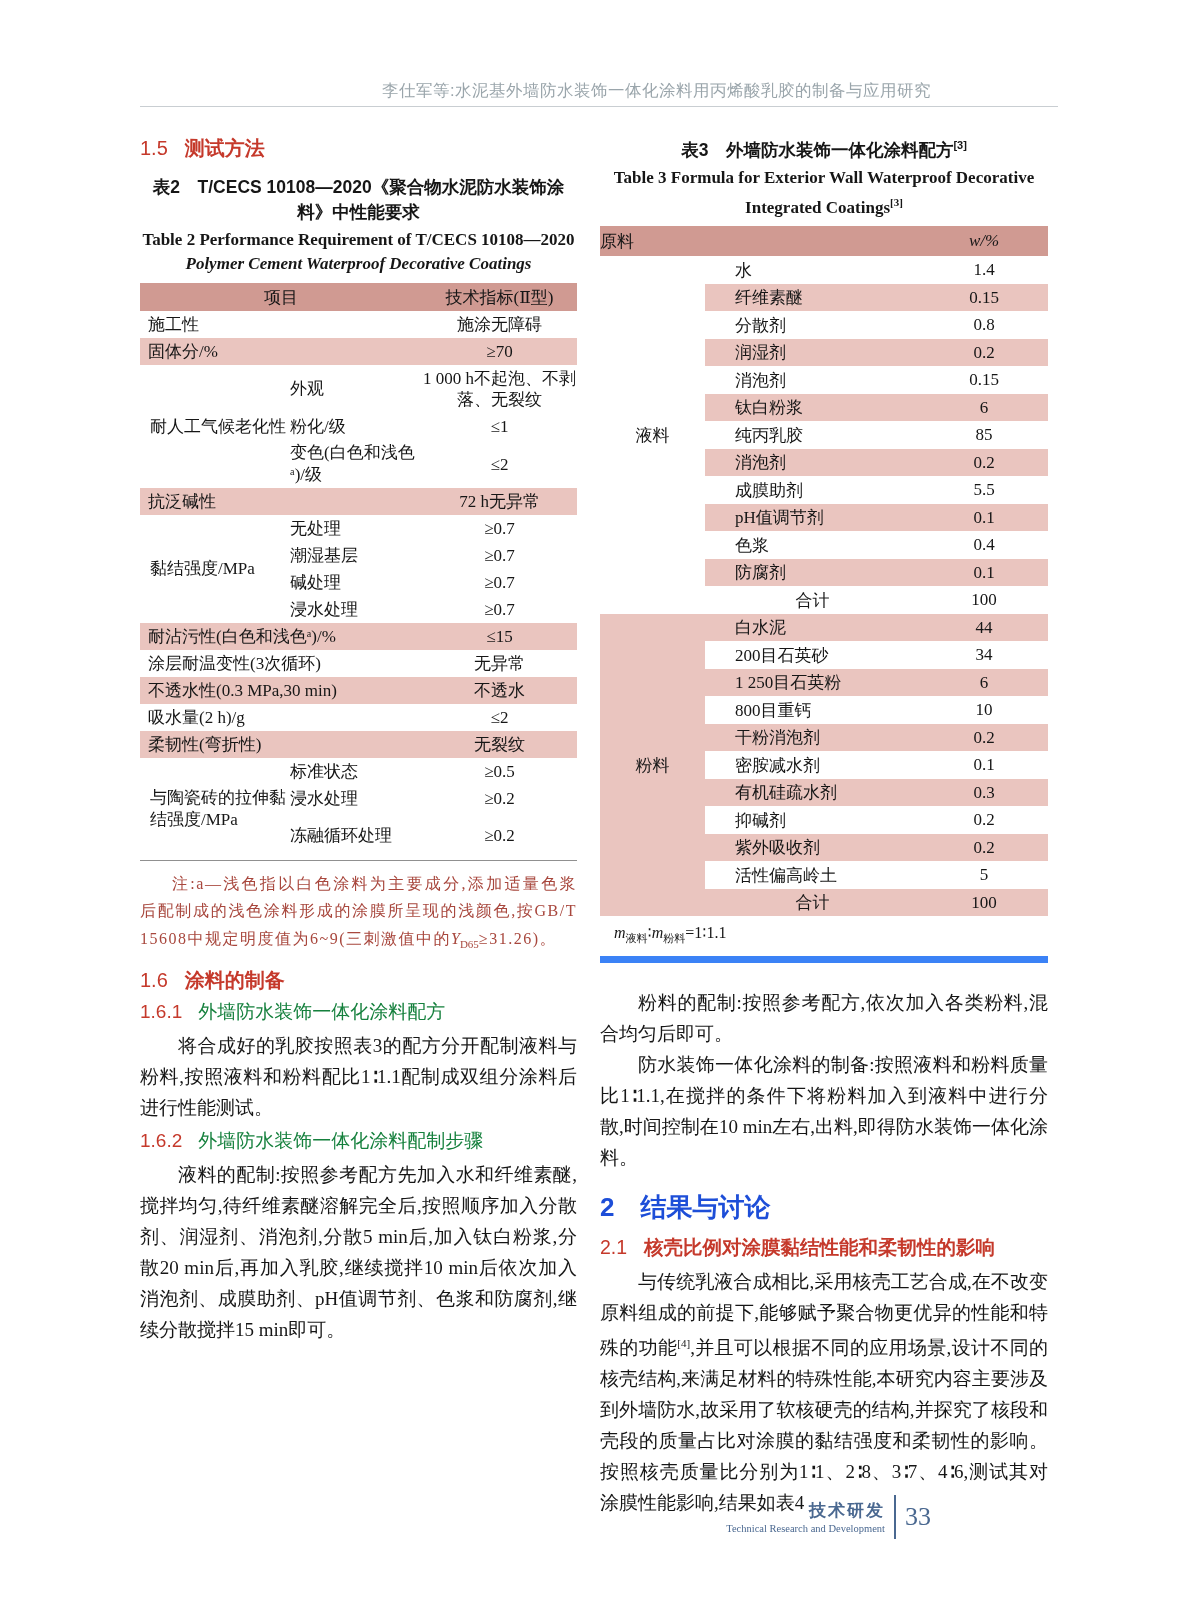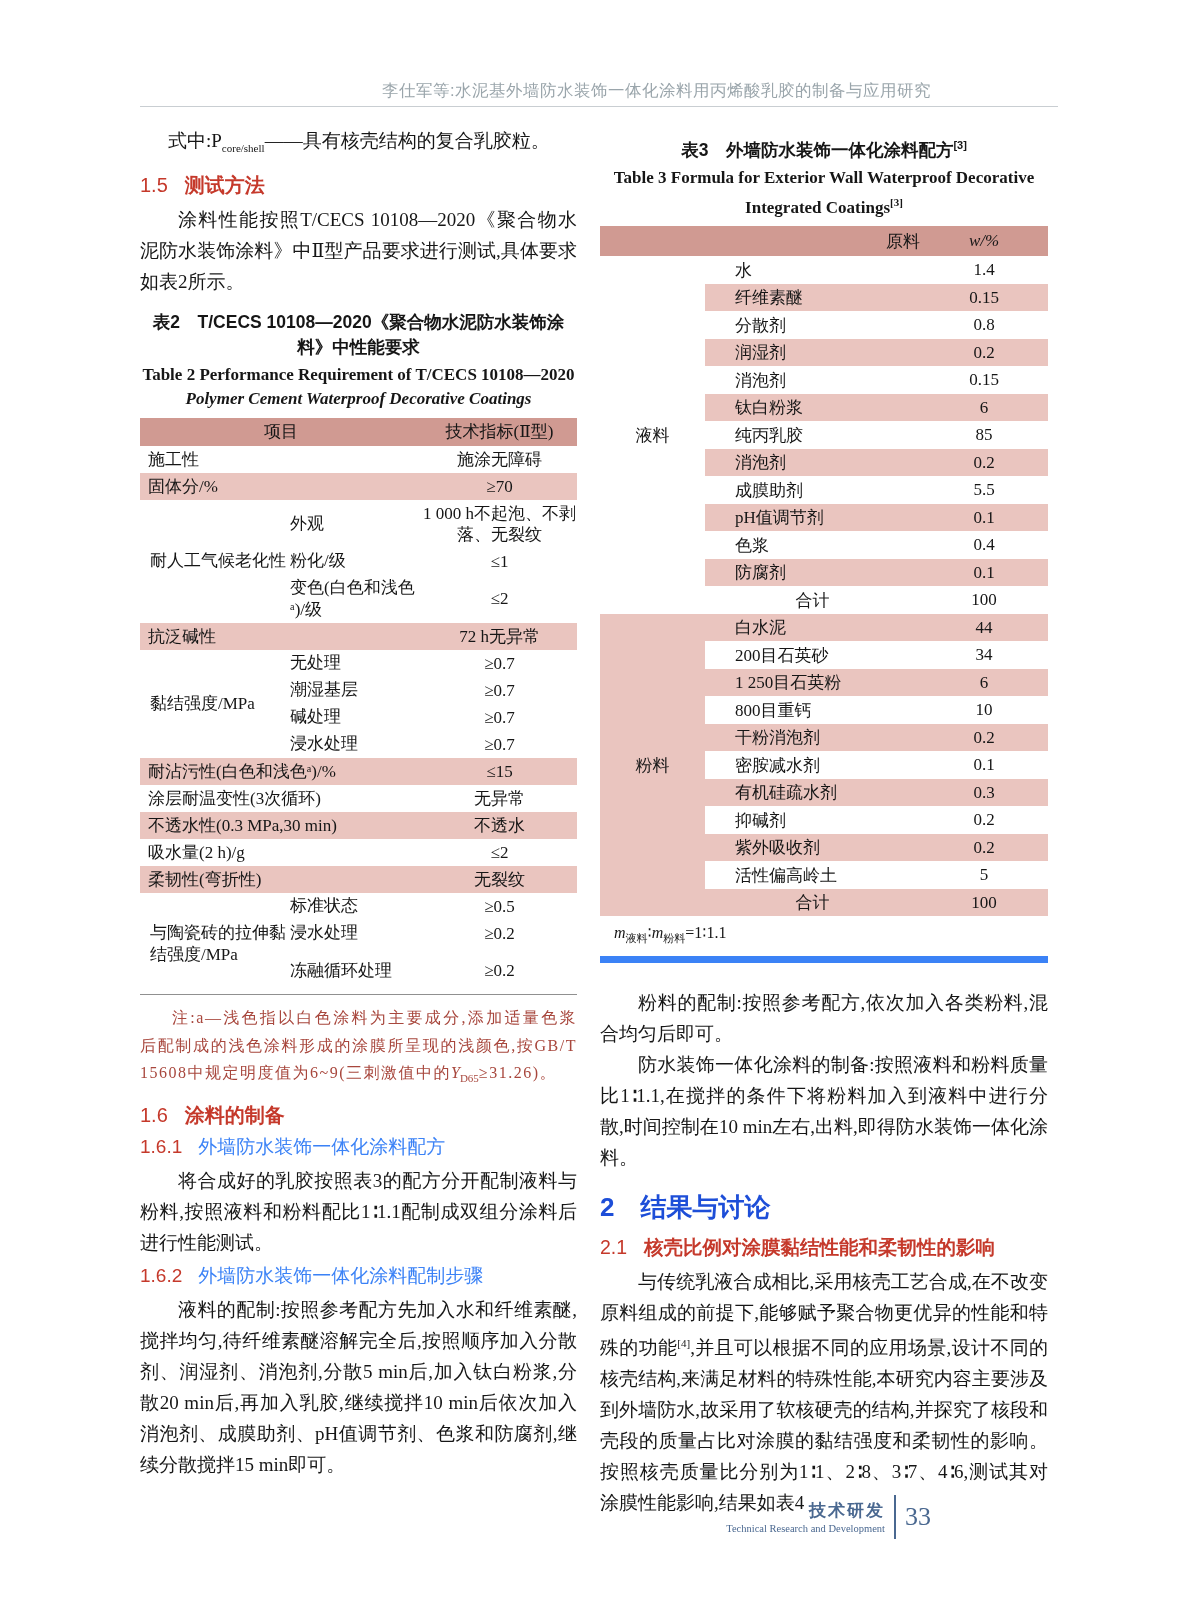--- a/index.html
+++ b/index.html
@@ -20,21 +20,21 @@
   .formula{padding-left:28px;}
   sub{font-size:11px;} sup{font-size:11px;}
   .para{margin:0;font-size:19px;line-height:31px;text-align:justify;text-indent:2em;}
 
   
   .h-red{margin:9px 0 5px;font-family:"Liberation Sans","DejaVu Sans",sans-serif;
          font-size:20px;color:#c5392b;font-weight:bold;}
   .h-red .hnum{font-weight:normal;margin-right:17px;}
   .h-sub{margin:5px 0;font-family:"Liberation Sans","DejaVu Sans",sans-serif;font-size:19px;font-weight:normal;}
   .h-sub .hnum{color:#c5392b;margin-right:16px;}
-  .h-sub .htitle-black{color:#3b82f6;}
+  .h-sub .htitle-black{color:#15803d;}
   .h2-red{margin:17px 0 7px;font-family:"Liberation Sans","DejaVu Sans",sans-serif;
           font-size:26px;color:#1d4ed8;font-weight:bold;}
   .h2-red .hnum{margin-right:26px;}
   .h21{font-size:19.5px;}
 
   
   .tcaption-zh{font-family:"Liberation Sans","DejaVu Sans",sans-serif;font-weight:bold;
                font-size:17.5px;line-height:25px;text-align:center;margin-top:13px;}
   .tcaption-en{font-weight:bold;font-size:17px;line-height:24px;text-align:center;margin:3px 0 7px;}
   .tcaption-en em{font-style:italic;}
@@ -47,21 +47,21 @@
   .table2 tbody tr{height:27px;}
   .table2 tbody tr.tall{height:48px;}
   .table2{border-bottom:1px solid #909090;}
   .t2-item{text-align:left;padding-left:8px;}
   .t2-group{text-align:left;padding-left:10px;line-height:22px;}
   .t2-sub{text-align:left;line-height:22px;}
   .t2-val{text-align:center;line-height:21px;}
 
   .table3 thead tr{height:30px;background:#d09a92;}
   .table3 tbody tr{height:27.5px;}
-  .t3-h1{text-align:right;}
+  .t3-h1{text-align:left;}
   .t3-h2{text-align:center;font-style:italic;}
   .t3-group{text-align:center;}
   .t3-group.gshaded{background:#eac5bf;}
   .t3-name{text-align:left;padding-left:30px;}
   .t3-name.total{text-align:center;padding-left:0;}
   .t3-val{text-align:center;}
   .t3-footnote{font-size:16px;padding:7px 0 9px 14px;border-bottom:7px solid #3b82f6;}
   .t3-footnote em{font-style:italic;}
   .t3-footnote sub{font-size:11px;}
   .mt24{margin-top:24px;}
@@ -84,25 +84,23 @@
 </head>
 <body>
 
 <div class="page">
 
   <div class="running-head">李仕军等:水泥基外墙防水装饰一体化涂料用丙烯酸乳胶的制备与应用研究</div>
   <div class="head-rule"></div>
 
   <div class="col-left">
 
-    <p class="body-line formula"><span>式中:P</span><sub>core/shell</sub><span>——具有核壳结构的复合乳胶粒。</span></p>
 
     <h3 class="h-red"><span class="hnum">1.5</span><span>测试方法</span></h3>
 
-    <p class="para">涂料性能按照T/CECS 10108—2020《聚合物水泥防水装饰涂料》中Ⅱ型产品要求进行测试,具体要求如表2所示。</p>
 
     <div class="tcaption-zh">表2　T/CECS 10108—2020《聚合物水泥防水装饰涂料》中性能要求</div>
     <div class="tcaption-en"><span>Table 2   Performance Requirement of T/CECS 10108—2020 </span><em>Polymer Cement Waterproof Decorative Coatings</em></div>
 
     <table class="table2">
       <colgroup>
           <col style="width:150px">
           <col style="width:132px">
           <col style="width:155px">
         </colgroup>

